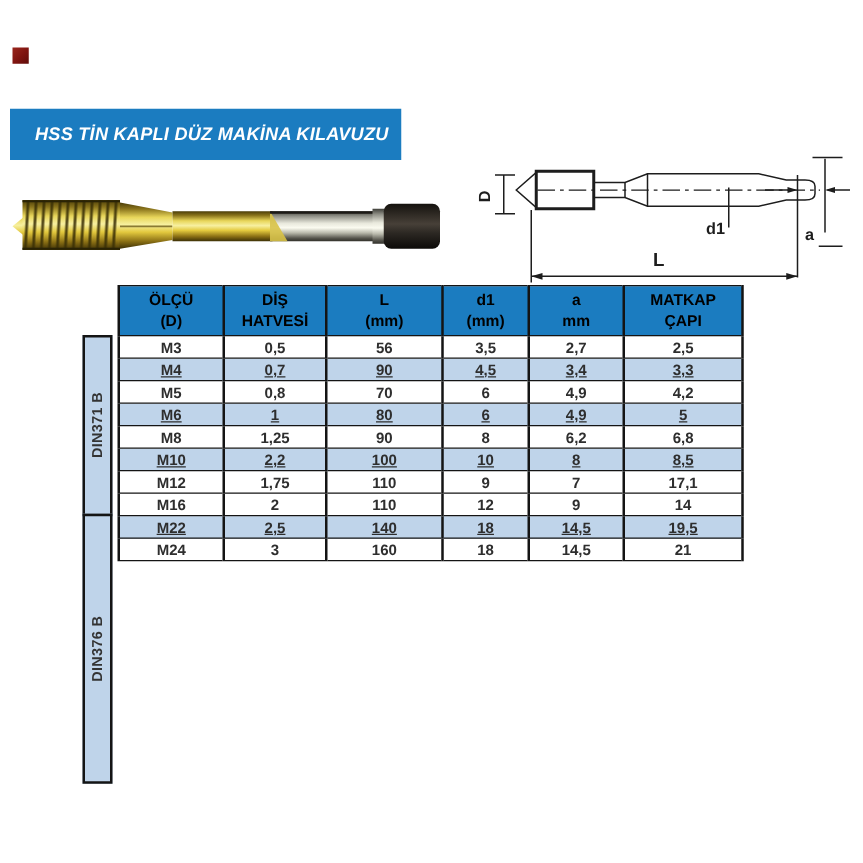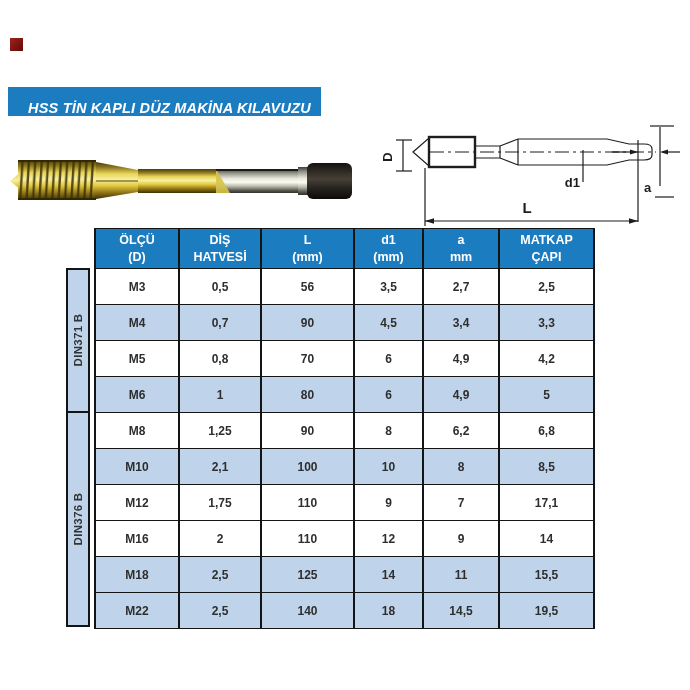--- a/index.html
+++ b/index.html
@@ -8,23 +8,23 @@
     background:#ffffff;
     font-family:"Liberation Sans", sans-serif;
   }
   
   .red-marker{
     position:absolute;left:10px;top:38px;width:13px;height:13px;
     background:linear-gradient(135deg,#9a261c 0%,#7e1410 55%,#5f0d0a 100%);
   }
   
   .banner{
-    position:absolute;left:8px;top:87px;width:313px;height:29px;
+    position:absolute;left:8px;top:87px;width:313px;height:41px;
     background:#1b7cc0;color:#ffffff;
-    display:flex;align-items:flex-end;box-sizing:border-box;padding-left:20px;
+    display:flex;align-items:center;box-sizing:border-box;padding-left:20px;
     font-weight:bold;font-style:italic;font-size:14.5px;letter-spacing:.2px;
     white-space:nowrap;
   }
   .tap-photo{position:absolute;left:8px;top:150px;}
   .tech-drawing{position:absolute;left:383px;top:108px;}
 
   
   .table-area{position:absolute;left:66px;top:228px;display:flex;align-items:flex-start;}
   .din-col{width:24px;margin-top:40px;display:flex;flex-direction:column;}
   .din-cell{
@@ -36,25 +36,25 @@
     transform:rotate(-90deg);white-space:nowrap;
     font-weight:bold;font-size:11.5px;color:#333333;letter-spacing:.3px;
   }
   table.spec{border-collapse:collapse;margin-left:4px;table-layout:fixed;}
   table.spec th, table.spec td{
     border:1.5px solid #141414;border-left-width:2px;border-right-width:2px;
     text-align:center;vertical-align:middle;padding:0;
   }
   table.spec thead tr{height:40px;}
   table.spec th{
-    background:#1b7cc0;color:#ffffff;font-weight:bold;font-size:12.5px;line-height:1.3;
-  }
-  table.spec tbody tr{height:36px;}
+    background:#1b7cc0;color:#000000;font-weight:bold;font-size:12.5px;line-height:1.3;
+  }
+  table.spec tbody tr{height:18px;}
   table.spec td{font-size:12px;font-weight:bold;color:#2e2e2e;background:#ffffff;}
-  table.spec tr.alt td{background:#bfd4ea;}
+  table.spec tr.alt td{background:#bfd4ea;text-decoration:underline;}
   .dim-label{font-size:13px;font-weight:600;fill:#1d1d1d;}
   .dim-label-L{font-size:15px;font-weight:600;fill:#1d1d1d;}
 </style>
 </head>
 <body>
 
 <div class="red-marker"></div>
 
 <div class="banner">
   <span>HSS TİN KAPLI DÜZ MAKİNA KILAVUZU</span>
@@ -238,21 +238,21 @@
         <tr>
           <td>M8</td>
           <td>1,25</td>
           <td>90</td>
           <td>8</td>
           <td>6,2</td>
           <td>6,8</td>
         </tr>
         <tr class="alt">
           <td>M10</td>
-          <td>2,1</td>
+          <td>2,2</td>
           <td>100</td>
           <td>10</td>
           <td>8</td>
           <td>8,5</td>
         </tr>
         <tr>
           <td>M12</td>
           <td>1,75</td>
           <td>110</td>
           <td>9</td>
@@ -261,30 +261,30 @@
         </tr>
         <tr>
           <td>M16</td>
           <td>2</td>
           <td>110</td>
           <td>12</td>
           <td>9</td>
           <td>14</td>
         </tr>
         <tr class="alt">
-          <td>M18</td>
-          <td>2,5</td>
-          <td>125</td>
-          <td>14</td>
-          <td>11</td>
-          <td>15,5</td>
-        </tr>
-        <tr class="alt">
           <td>M22</td>
           <td>2,5</td>
           <td>140</td>
           <td>18</td>
           <td>14,5</td>
           <td>19,5</td>
         </tr>
+        <tr>
+          <td>M24</td>
+          <td>3</td>
+          <td>160</td>
+          <td>18</td>
+          <td>14,5</td>
+          <td>21</td>
+        </tr>
       </tbody>
   </table>
 </div>
 
 </body></html>

